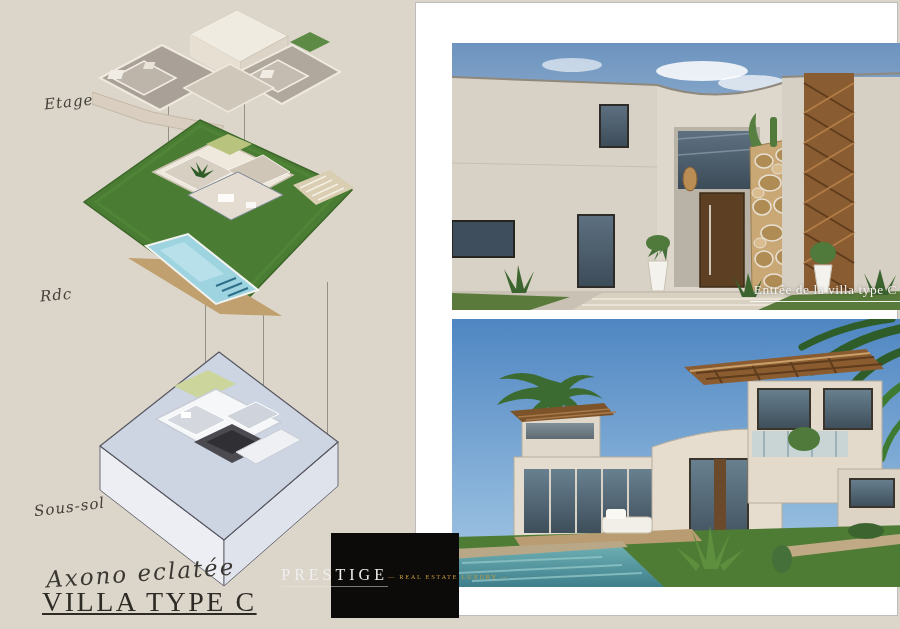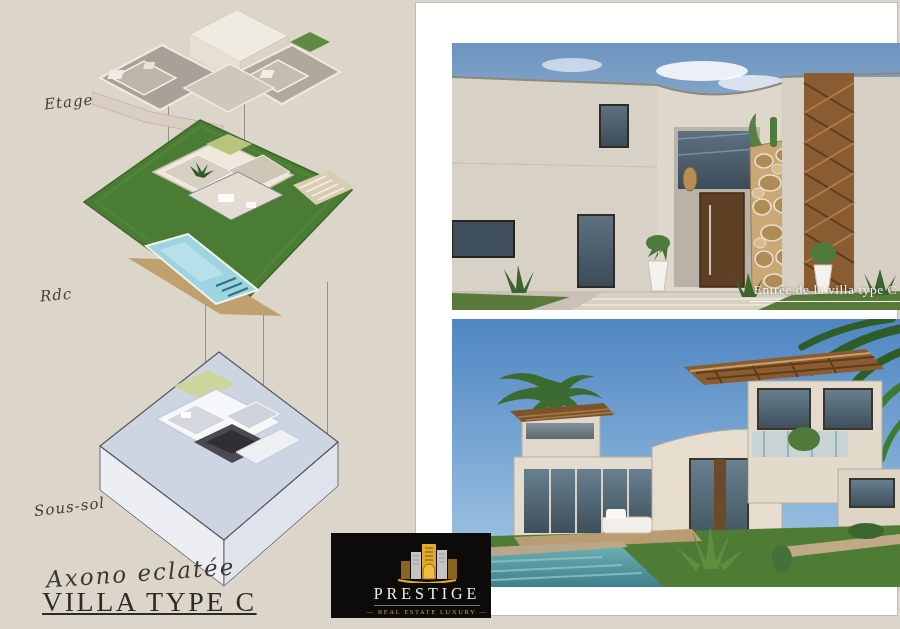--- a/index.html
+++ b/index.html
@@ -34,21 +34,21 @@
   .photo-bottom{top:316px;height:268px;}
   .photo svg{display:block;}
 
   .photo-caption{position:absolute;right:8px;bottom:8px;color:#f5f3ec;
     font-family:"Liberation Serif",serif;font-size:13.5px;letter-spacing:.5px;
     text-shadow:0 0 3px rgba(40,40,40,.55);border-bottom:1px solid rgba(255,255,255,.9);
     padding:0 4px 3px 4px;}
 
   
   .logo{position:absolute;left:331px;top:533px;width:128px;height:85px;background:#0c0b09;
-    display:flex;flex-direction:column;align-items:center;justify-content:center;z-index:5;padding-left:32px;}
+    display:flex;flex-direction:row;align-items:center;justify-content:center;z-index:5;}
   .logo-brand{color:#efefef;font-family:"Liberation Serif",serif;font-size:16px;
     letter-spacing:4px;margin-top:2px;border-bottom:1px solid rgba(230,230,230,.5);
     padding-bottom:2px;}
   .logo-tagline{color:#c79a3c;font-size:6.5px;letter-spacing:1.6px;margin-top:2px;
     font-family:"Liberation Serif",serif;white-space:nowrap;}
 </style>
 </head>
 <body>
 
 <div class="page">

